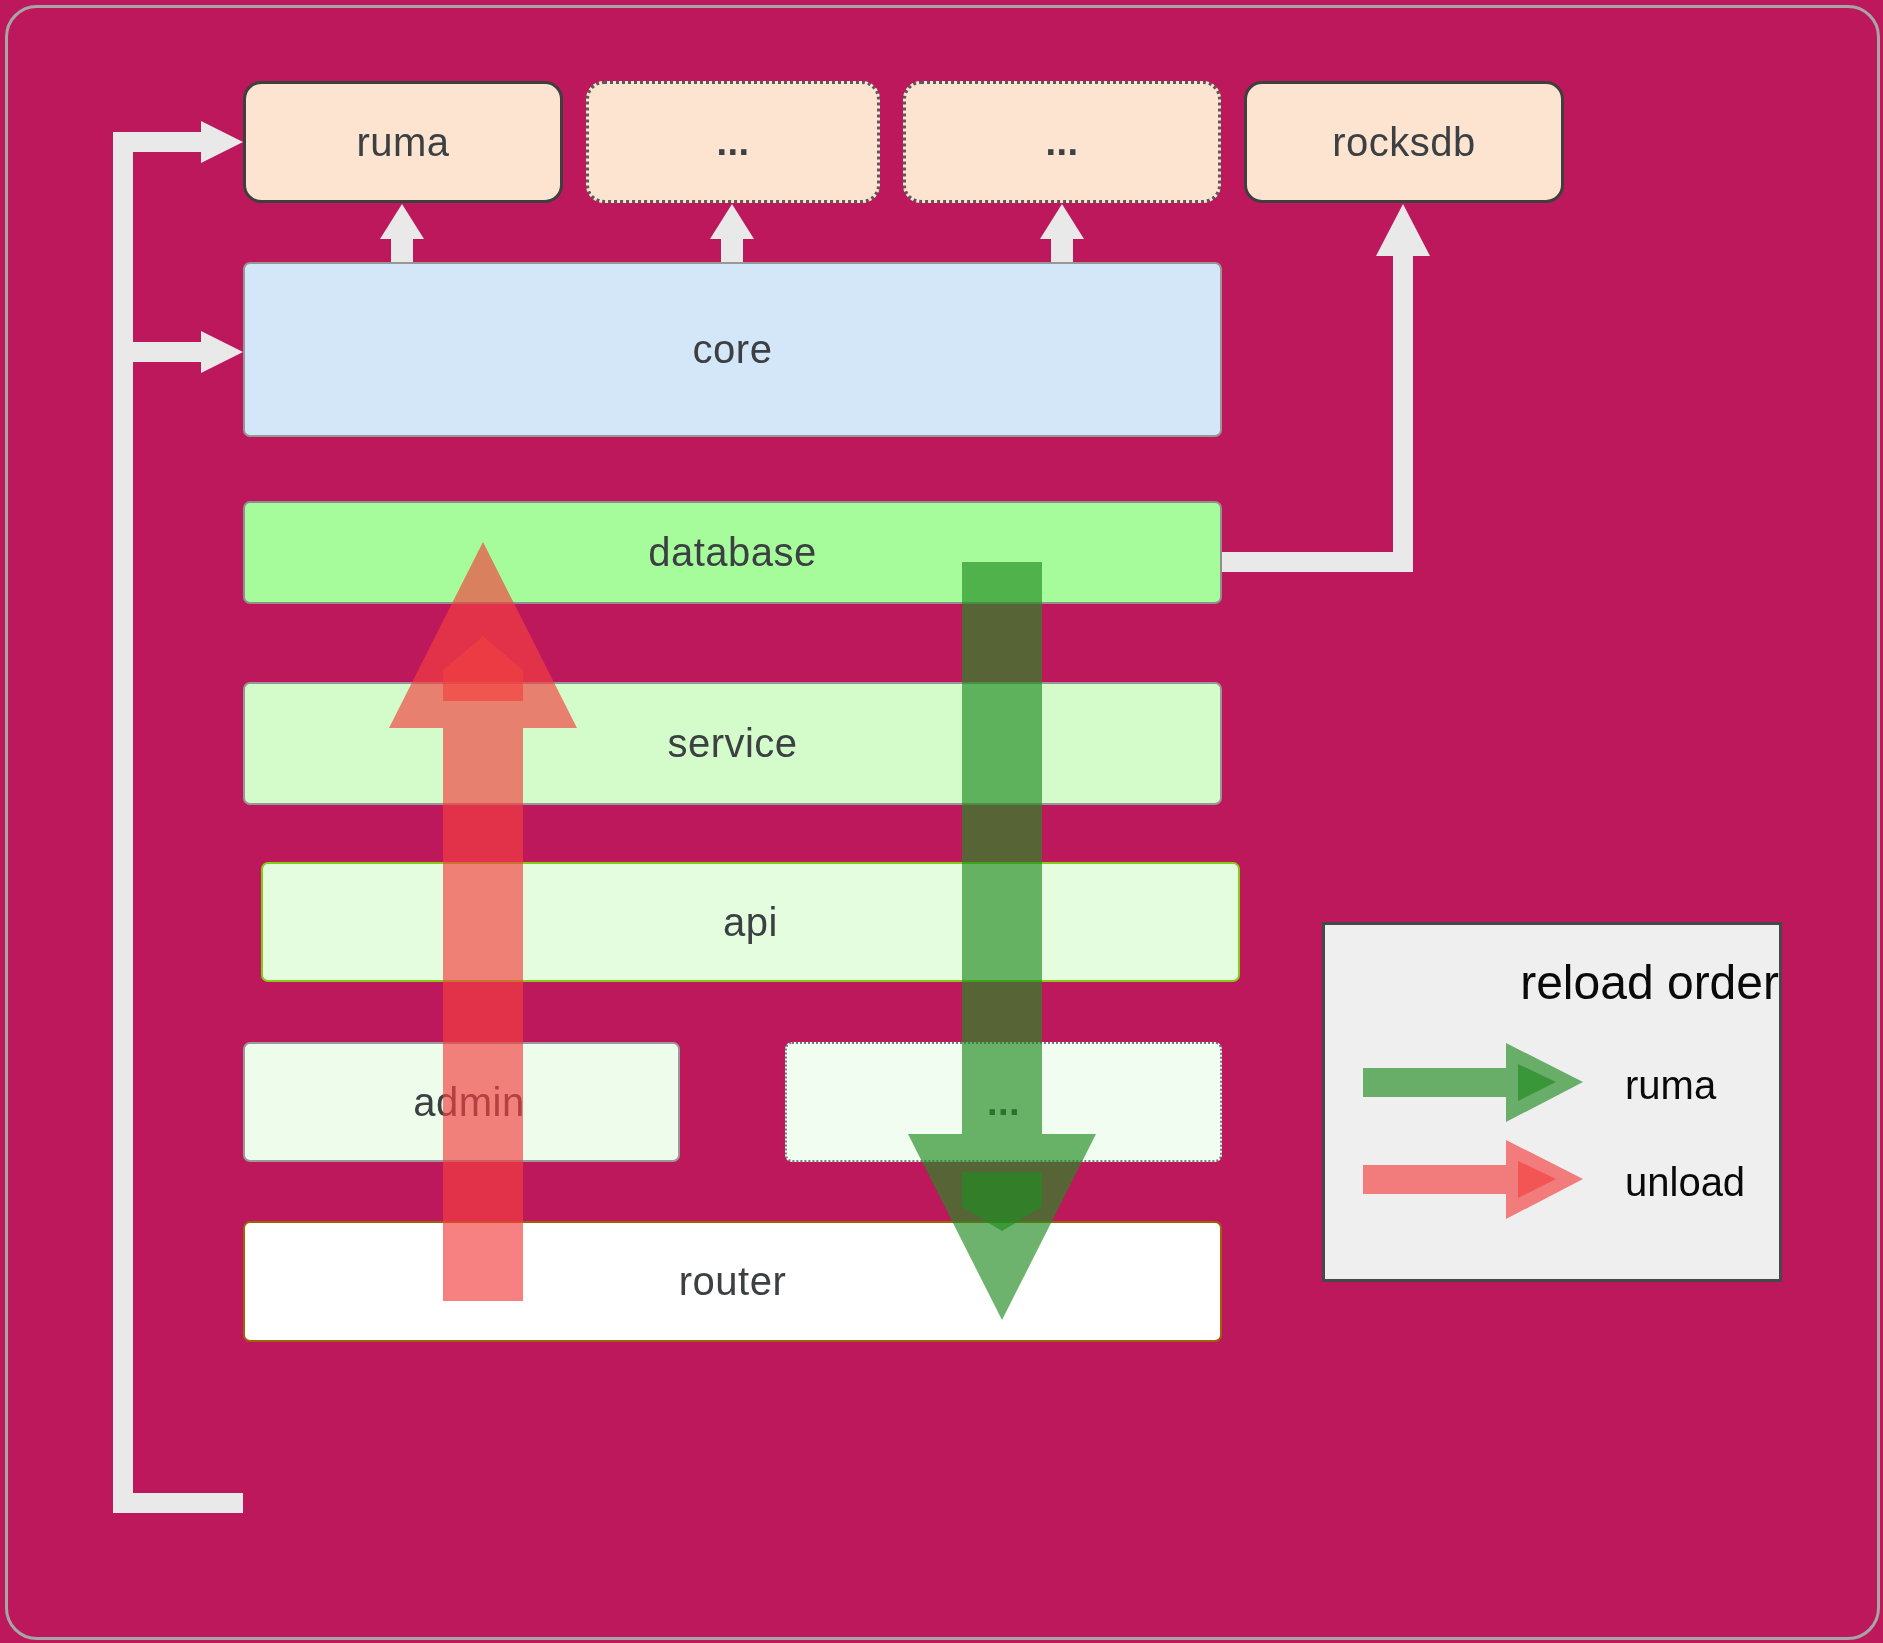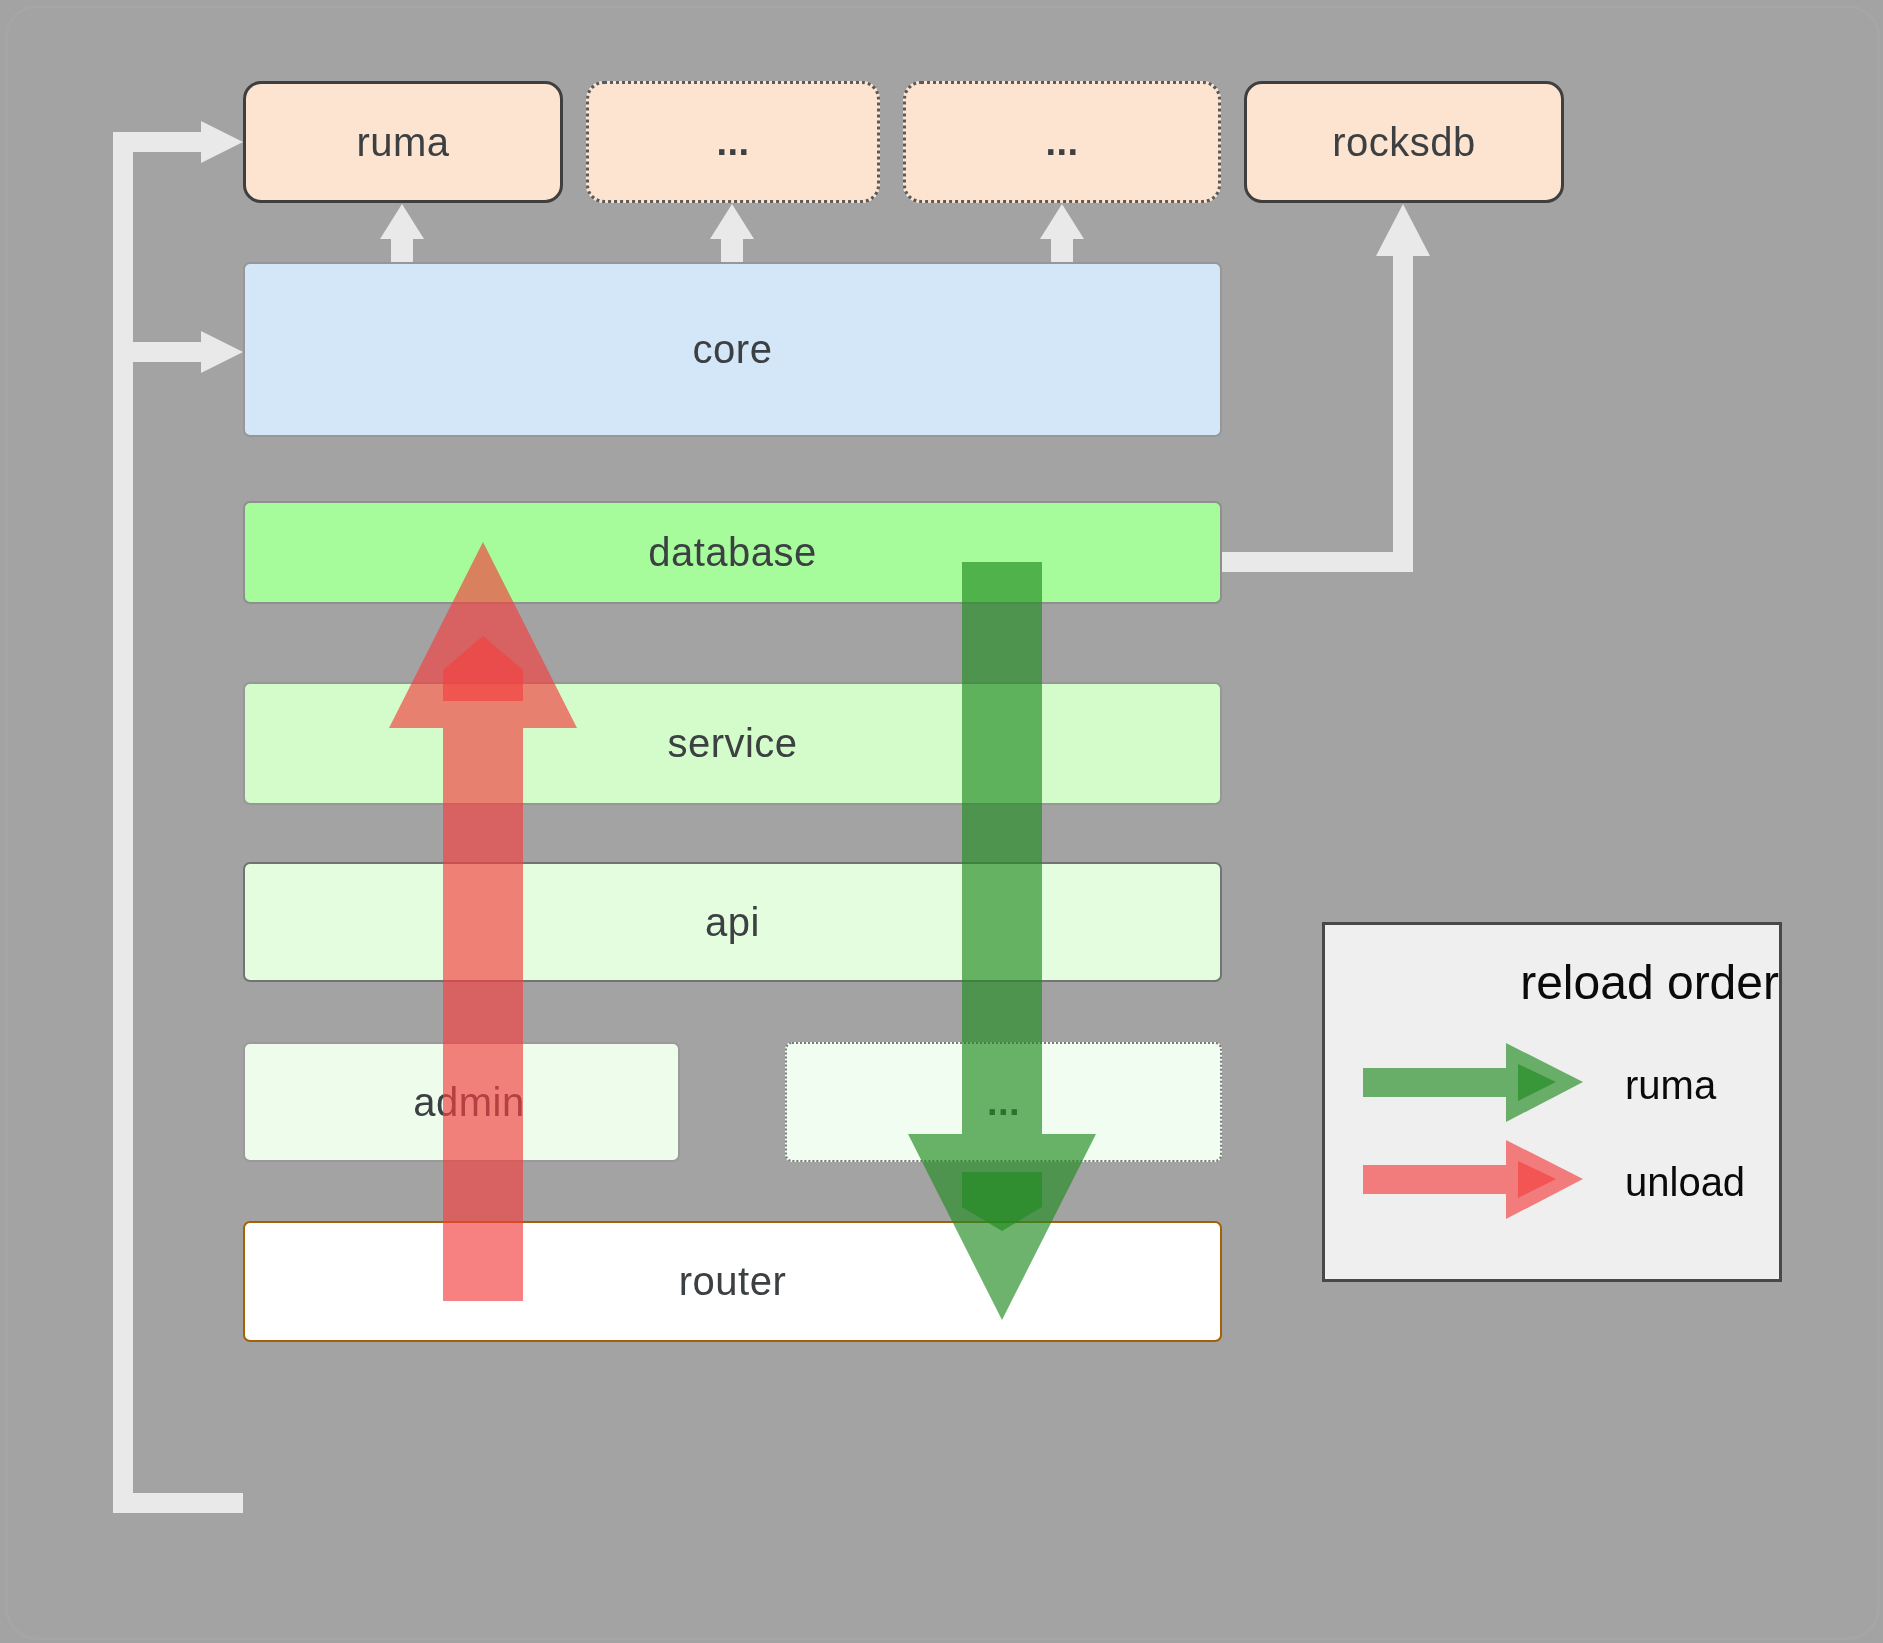--- a/index.html
+++ b/index.html
@@ -1,36 +1,36 @@
 <!DOCTYPE html>
 <html><head>
 <meta charset="utf-8">
 <style>
   html,body{margin:0;padding:0;background:#fff;}
   #stage{
     position:relative; width:1883px; height:1643px;
-    font-family:"Liberation Sans", sans-serif; background:#a3a3a3; overflow:hidden;
+    font-family:"Liberation Sans", sans-serif; background:#be185d; overflow:hidden;
   }
   #frame{
     position:absolute; left:5px; top:5px; width:1869px; height:1629px;
     border:3px solid #a6a6a6; border-radius:32px; background:transparent;
   }
   svg.layer{position:absolute; left:0; top:0; width:1883px; height:1643px; pointer-events:none;}
   .node{
     position:absolute; display:flex; align-items:center; justify-content:center;
     box-sizing:border-box; border-radius:7px;
     font-size:40px; color:#3c4043; letter-spacing:0.5px;
   }
   .node .lbl{white-space:nowrap;}
   .peach-solid{background:#fce4d0; border:3px solid #3f3f3f; border-radius:18px;}
   .peach-dotted{background:#fce4d0; border:3px dotted #5a5a5a; border-radius:18px;}
   .blue{background:#d3e7f9; border:2px solid #979797;}
   .green-bright{background:#a6fc9b; border:2px solid #8f8f8f;}
   .green-mid{background:#d3fcca; border:2px solid #979797;}
-  .green-light{background:#e4fdde; border:2px solid #737373;}
+  .green-light{background:#e4fdde; border:2px solid #84cc16;margin-left:18px;}
   .green-pale{background:#eefcec; border:2px solid #9a9a9a;}
   .green-pale-dotted{background:#f0fdf0; border:2px dotted #7a7a7a;}
   .white-box{background:#ffffff; border:2px solid #a16207;}
   .navy{background:#07478f; border:3px solid #0b0b0b; color:#ffffff; font-weight:600;}
   .ellipsis{font-weight:700; font-size:38px;}
   #legend{
     position:absolute; left:1322px; top:922px; width:460px; height:360px;
     background:#efefef; border:3px solid #484848; box-sizing:border-box; z-index:2;
   }
   #legend .ltitle{

